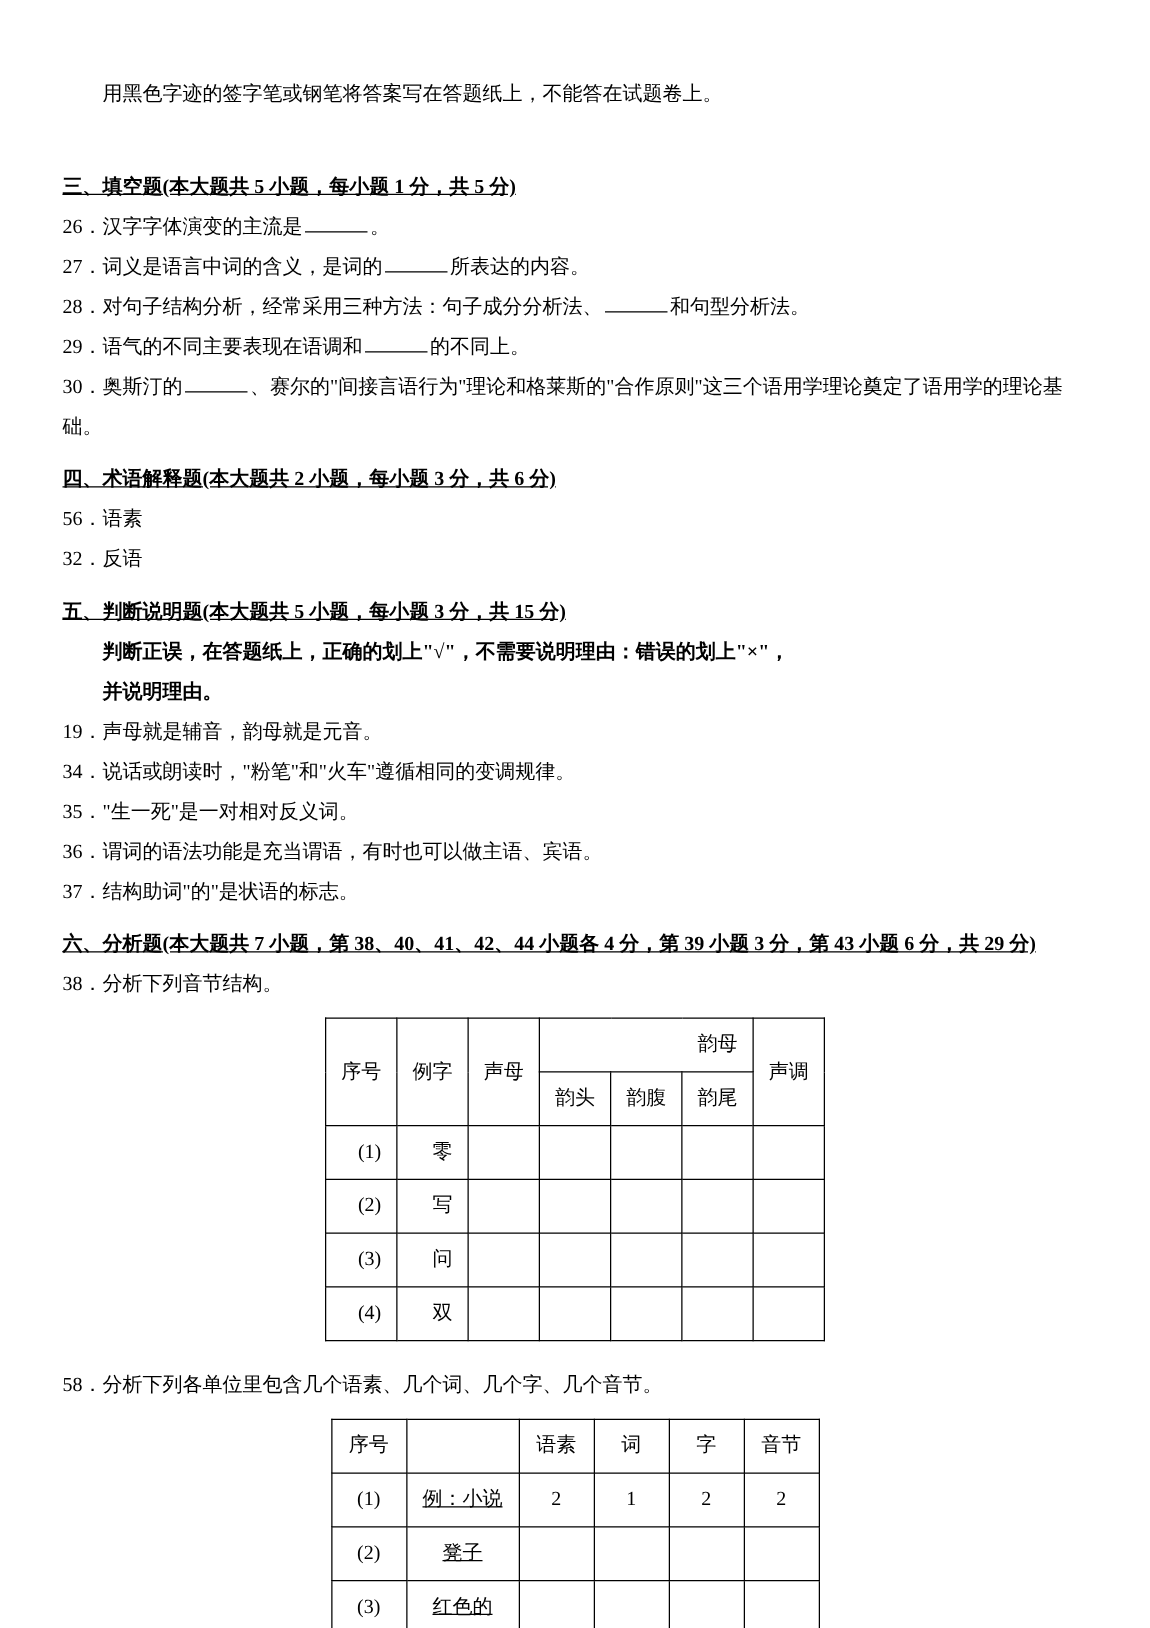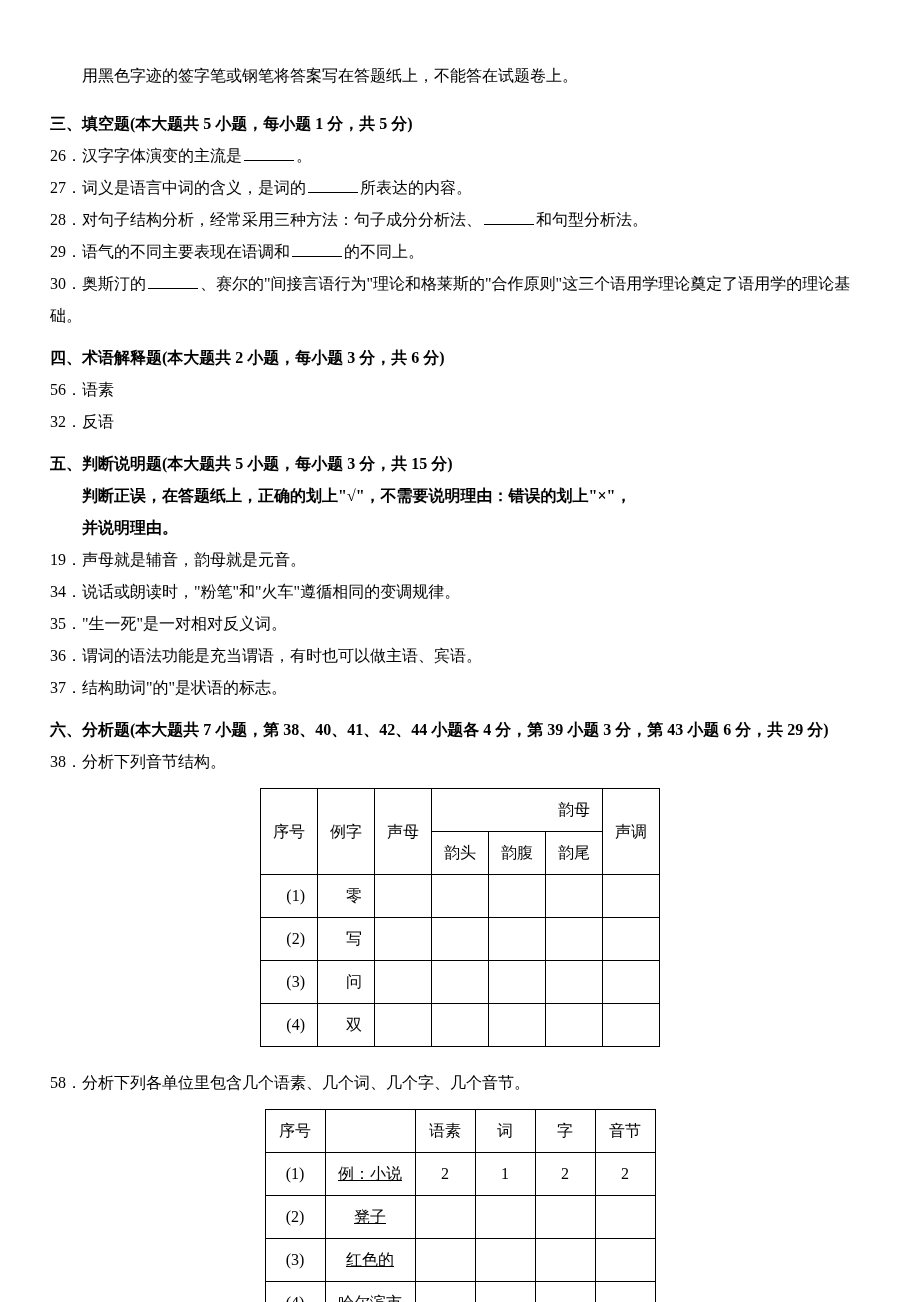--- a/index.html
+++ b/index.html
@@ -7,25 +7,26 @@
       font-family: "SimSun", "宋体", serif;
       font-size: 16px;
       line-height: 2;
       color: #000;
       background: #fff;
       padding: 60px 50px;
       width: 920px;
     }
     .instruction {
       text-indent: 2em;
-      margin-bottom: 16px;
+      margin-bottom: 42px;
     }
     .section-title {
       font-weight: bold;
       margin-top: 10px;
+      text-decoration: underline;
     }
     .question {
       margin: 0;
     }
     .indent {
       text-indent: 2em;
     }
     .blank {
       display: inline-block;
       border-bottom: 1px solid #000;

